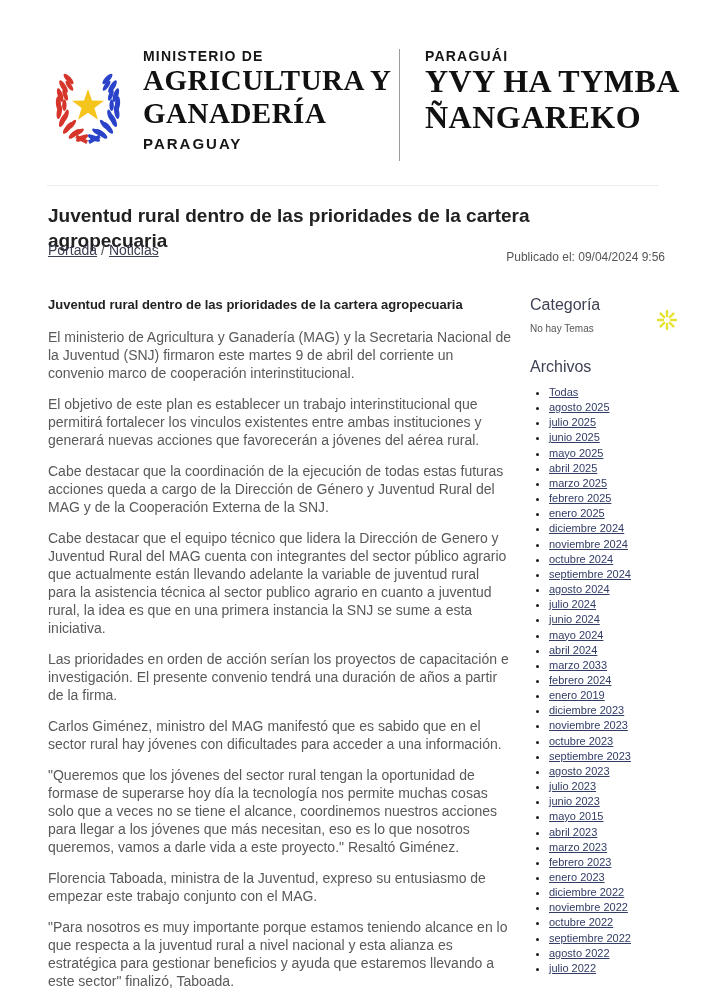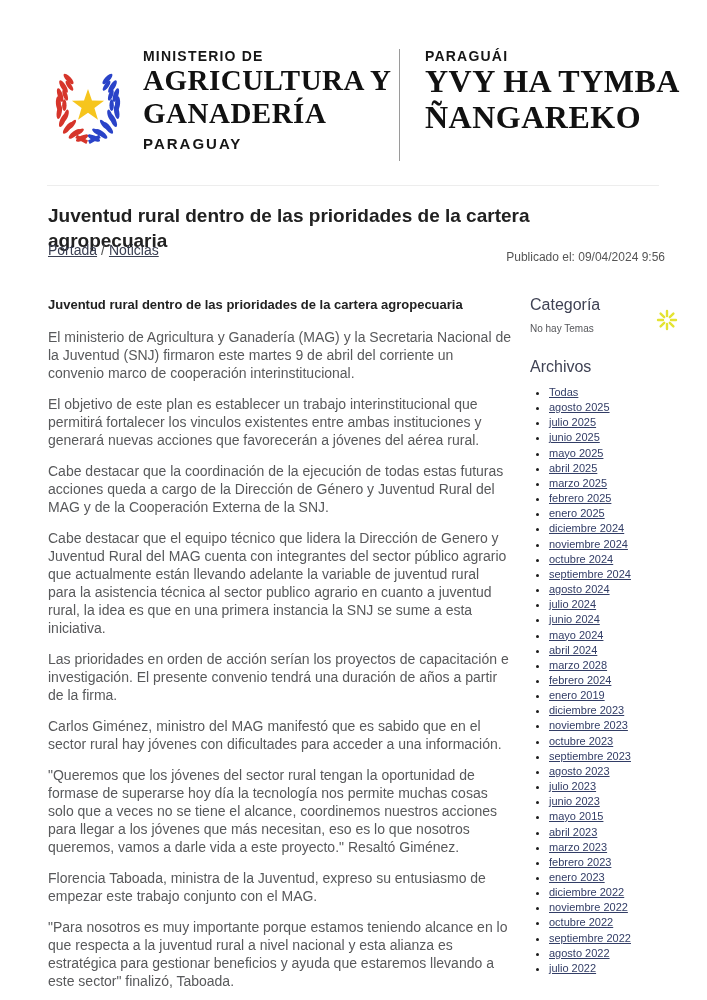--- a/index.html
+++ b/index.html
@@ -174,21 +174,21 @@
       <li><a>enero 2025</a></li>
       <li><a>diciembre 2024</a></li>
       <li><a>noviembre 2024</a></li>
       <li><a>octubre 2024</a></li>
       <li><a>septiembre 2024</a></li>
       <li><a>agosto 2024</a></li>
       <li><a>julio 2024</a></li>
       <li><a>junio 2024</a></li>
       <li><a>mayo 2024</a></li>
       <li><a>abril 2024</a></li>
-      <li><a>marzo 2028</a></li>
+      <li><a>marzo 2033</a></li>
       <li><a>febrero 2024</a></li>
       <li><a>enero 2019</a></li>
       <li><a>diciembre 2023</a></li>
       <li><a>noviembre 2023</a></li>
       <li><a>octubre 2023</a></li>
       <li><a>septiembre 2023</a></li>
       <li><a>agosto 2023</a></li>
       <li><a>julio 2023</a></li>
       <li><a>junio 2023</a></li>
       <li><a>mayo 2015</a></li>

